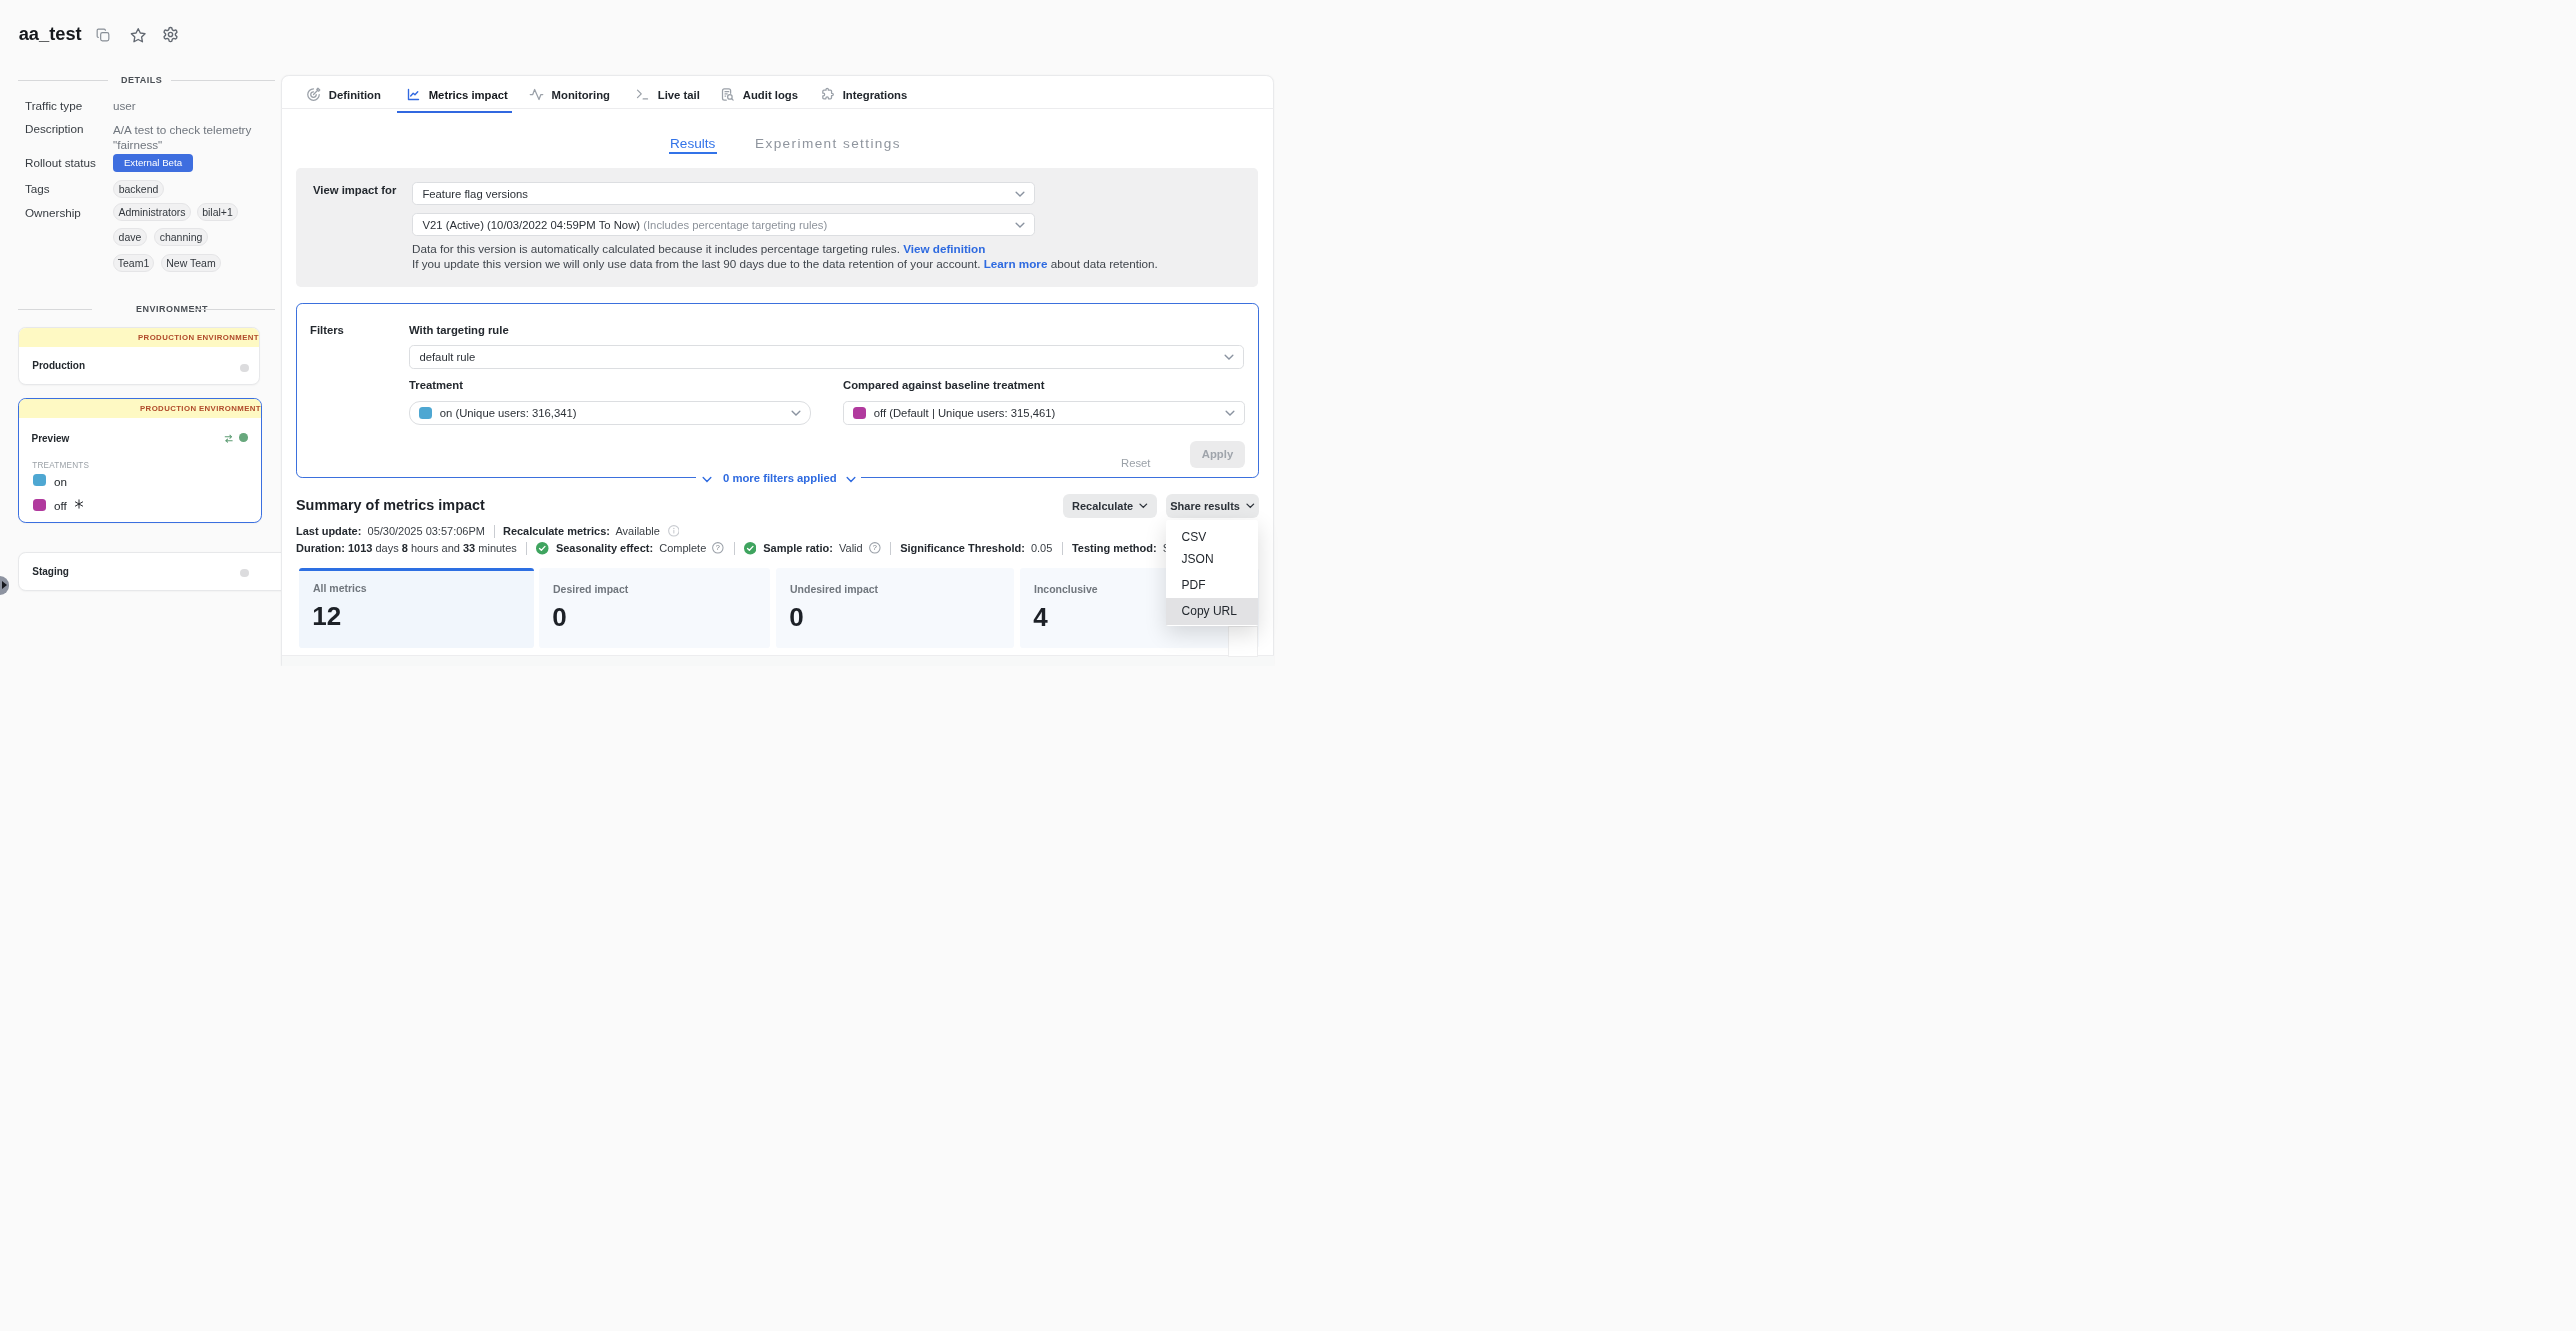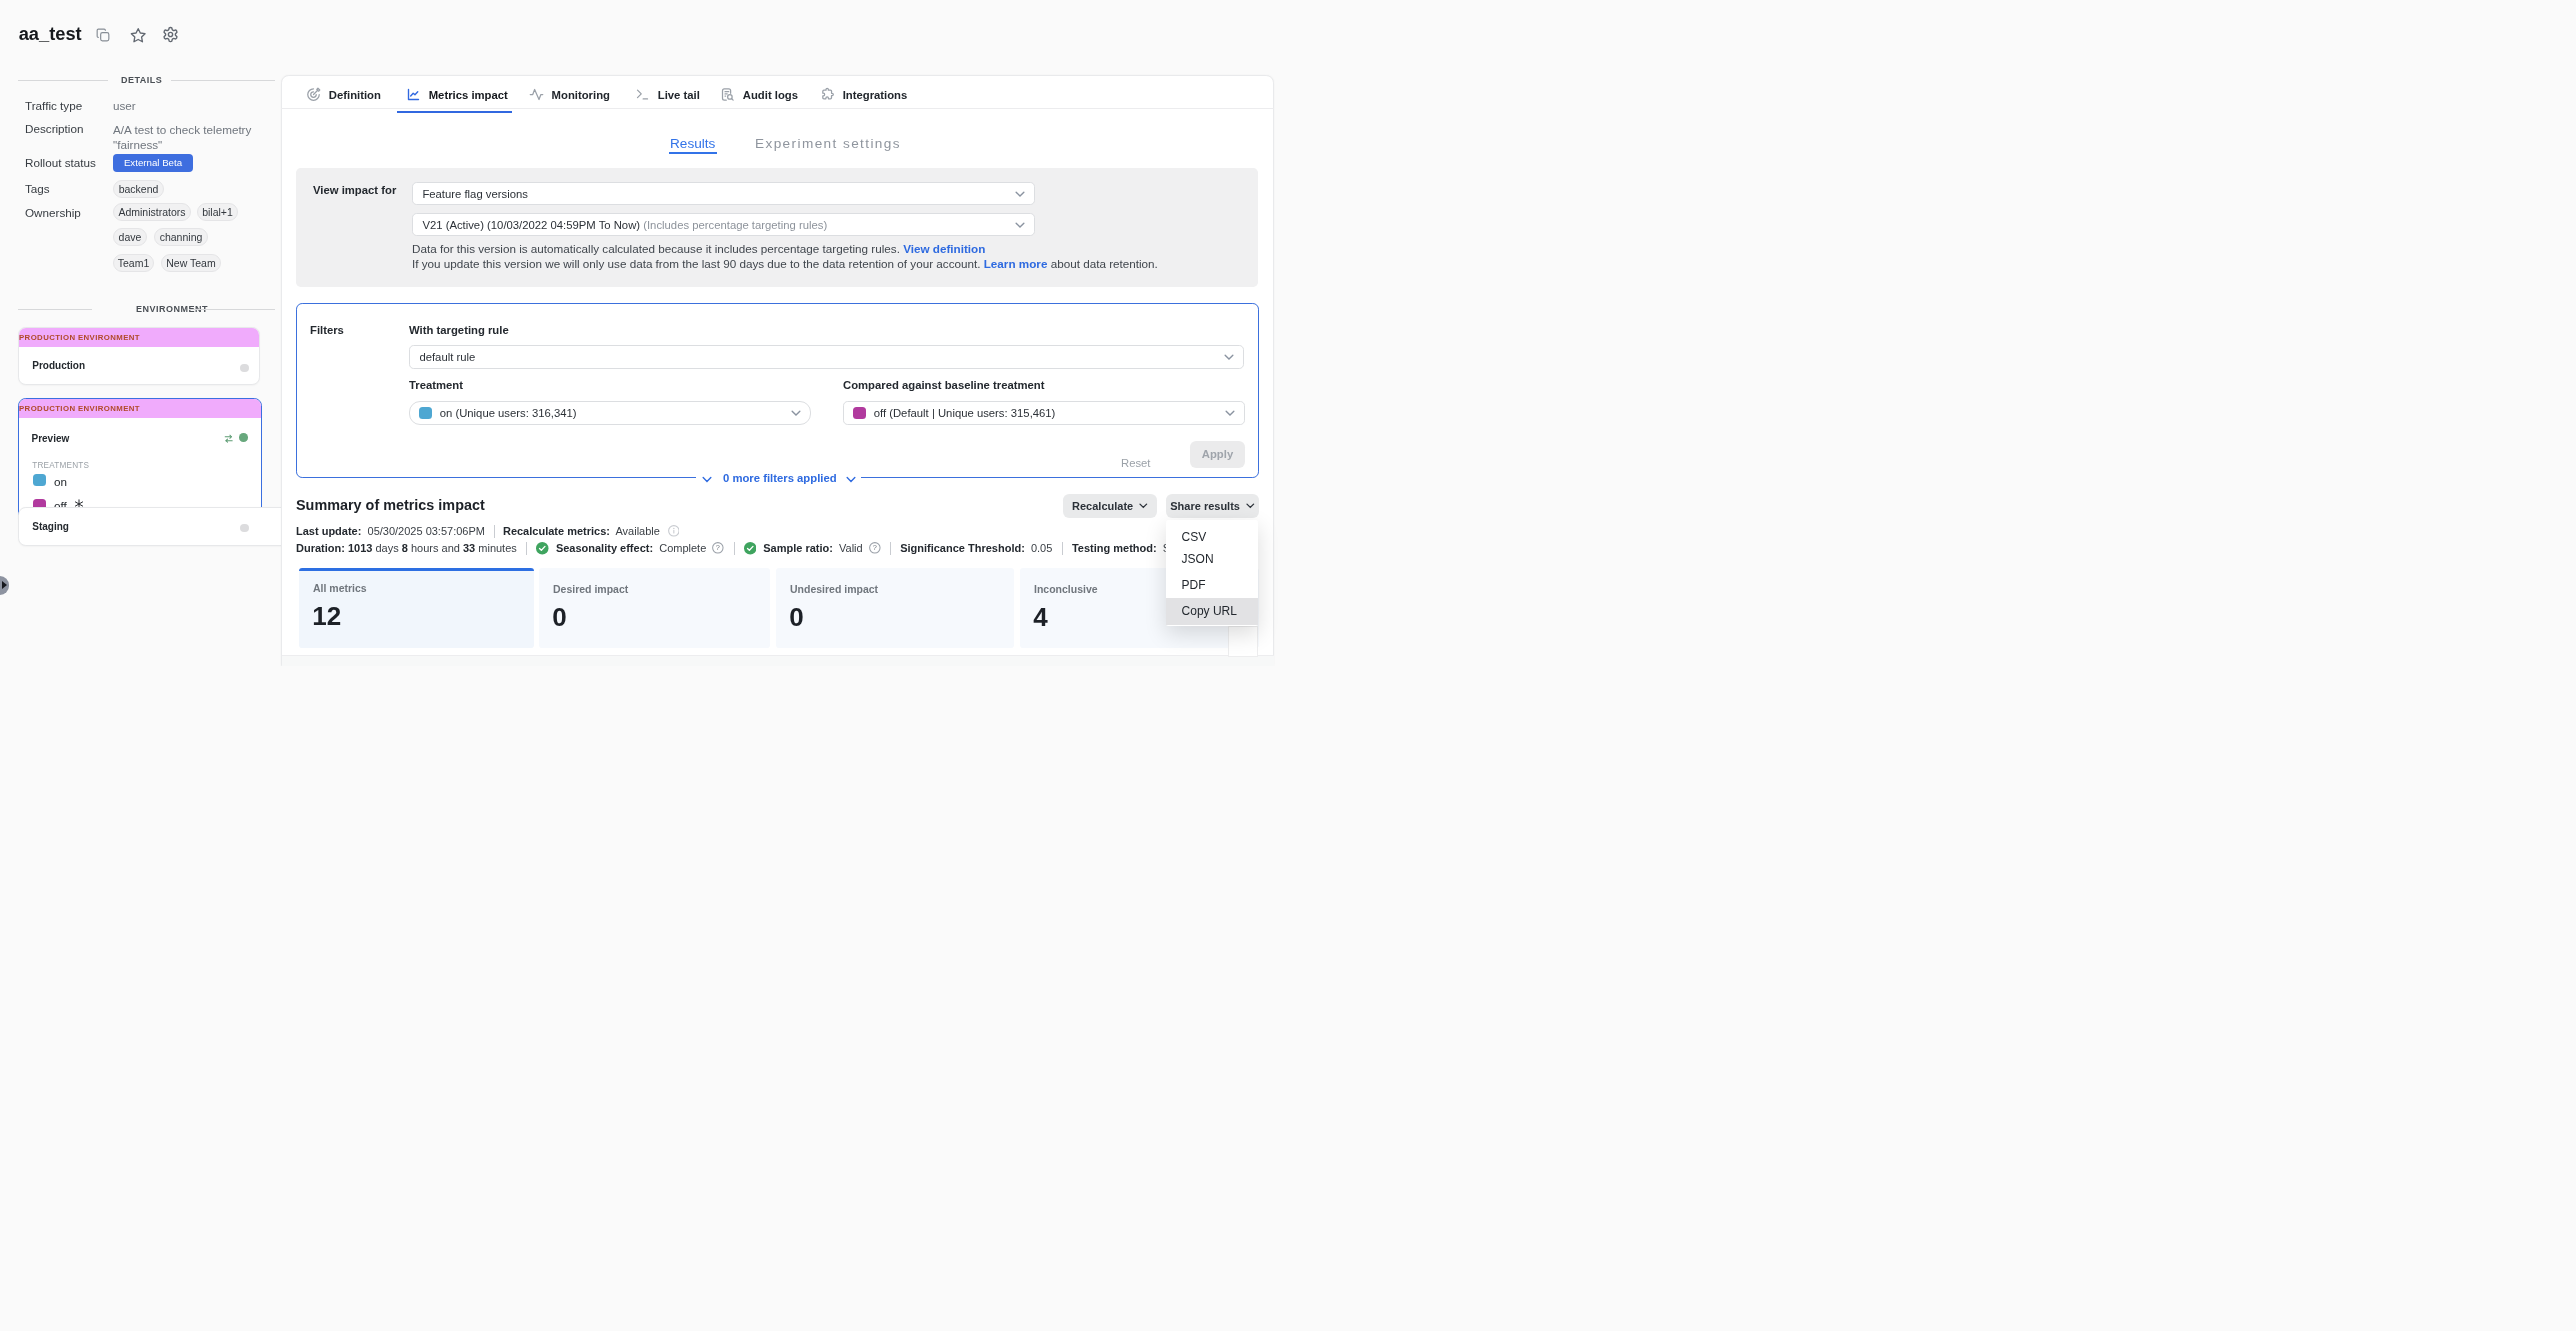--- a/index.html
+++ b/index.html
@@ -10,21 +10,21 @@
 
 
 .pagetitle { left:18.7px; top:22.6px; font-size:18.3px; font-weight:bold; color:#16191d; }
 .divider { height:0.8px; background:#d7d8da; }
 .divlabel { font-size:9px; font-weight:bold; color:#4a4f55; letter-spacing:0.5px; }
 .rowlabel { font-size:11.7px; color:#373c42; }
 .rowval { font-size:11.7px; color:#70767e; }
 .bluebtn { background:#3e6edf; color:#fff; font-size:9.7px; border-radius:3.9px; height:18px; line-height:18px; text-align:center; }
 .pill { background:#f1f1f2; border:0.8px solid #e5e5e7; color:#33383e; font-size:10.5px; border-radius:9.4px; height:18px; line-height:16.4px; text-align:center; }
 .envcard { background:#fff; border:0.8px solid #e7e8ea; border-radius:7.8px; box-shadow:0 0.8px 1.6px rgba(0,0,0,0.03); }
-.envhead { height:18.7px; background:#f0abfc; border-radius:7px 7px 0 0; text-align:left; font-size:7.8px; font-weight:bold; letter-spacing:0.4px; color:#b04a2a; line-height:19.5px; }
+.envhead { height:18.7px; background:#fef9c3; border-radius:7px 7px 0 0; text-align:right; font-size:7.8px; font-weight:bold; letter-spacing:0.4px; color:#b04a2a; line-height:19.5px; }
 .envname { font-size:10px; font-weight:bold; color:#24292e; }
 .graydot { width:8.6px; height:8.6px; border-radius:50%; background:#dcdcde; }
 .treatlabel { font-size:8.2px; letter-spacing:0.2px; color:#9ba1a7; }
 .sq { width:12.5px; height:12.5px; border-radius:3.5px; }
 .treatname { font-size:11.7px; color:#24292e; }
 
 
 .maincard { left:281px; top:75px; width:993px; height:591px; background:#fff; border:0.8px solid #e9eaec; border-radius:7.8px 7.8px 0 0; box-shadow:0 0.8px 2.3px rgba(0,0,0,0.04); }
 .tabbar { left:281px; top:75px; width:993px; height:34px; border-bottom:0.8px solid #ececee; display:flex; align-items:center; padding-left:18px; }
 .tab { display:flex; align-items:center; padding:0 7px; gap:7.8px; font-size:11.3px; font-weight:bold; color:#21262c; height:34px; position:relative; top:3.1px; }
@@ -139,21 +139,21 @@
     <div class="abs" style="left:55px; top:81px;">
       <svg width="10" height="10" viewBox="0 0 24 24" fill="none" stroke="#26292e" stroke-width="2.4" stroke-linecap="round">
           <path d="M12 2v20"></path>
           <path d="M3.3 7l17.4 10"></path>
           <path d="M20.7 7L3.3 17"></path>
         </svg>
     </div>
   </div>
 </div>
 
-<div class="abs envcard" style="left:18px; top:507px; width:290px; height:39px;">
+<div class="abs envcard" style="left:18px; top:552px; width:290px; height:39px;">
   <div style="position:relative; height:39px;">
     <div class="abs envname" style="left:13.3px; top:13.3px;">Staging</div>
     <div class="abs graydot" style="left:221px; top:15.6px;"></div>
   </div>
 </div>
 
 <div class="abs" style="left:-9.4px; top:576px; width:18.7px; height:18.7px; border-radius:50%; background:#8d93a0;"></div>
 <div class="abs" style="left:2.3px; top:581px; width:0; height:0; border-left:5.5px solid #16181d; border-top:4.7px solid transparent; border-bottom:4.7px solid transparent;"></div>
 
 <div class="abs maincard"></div>

